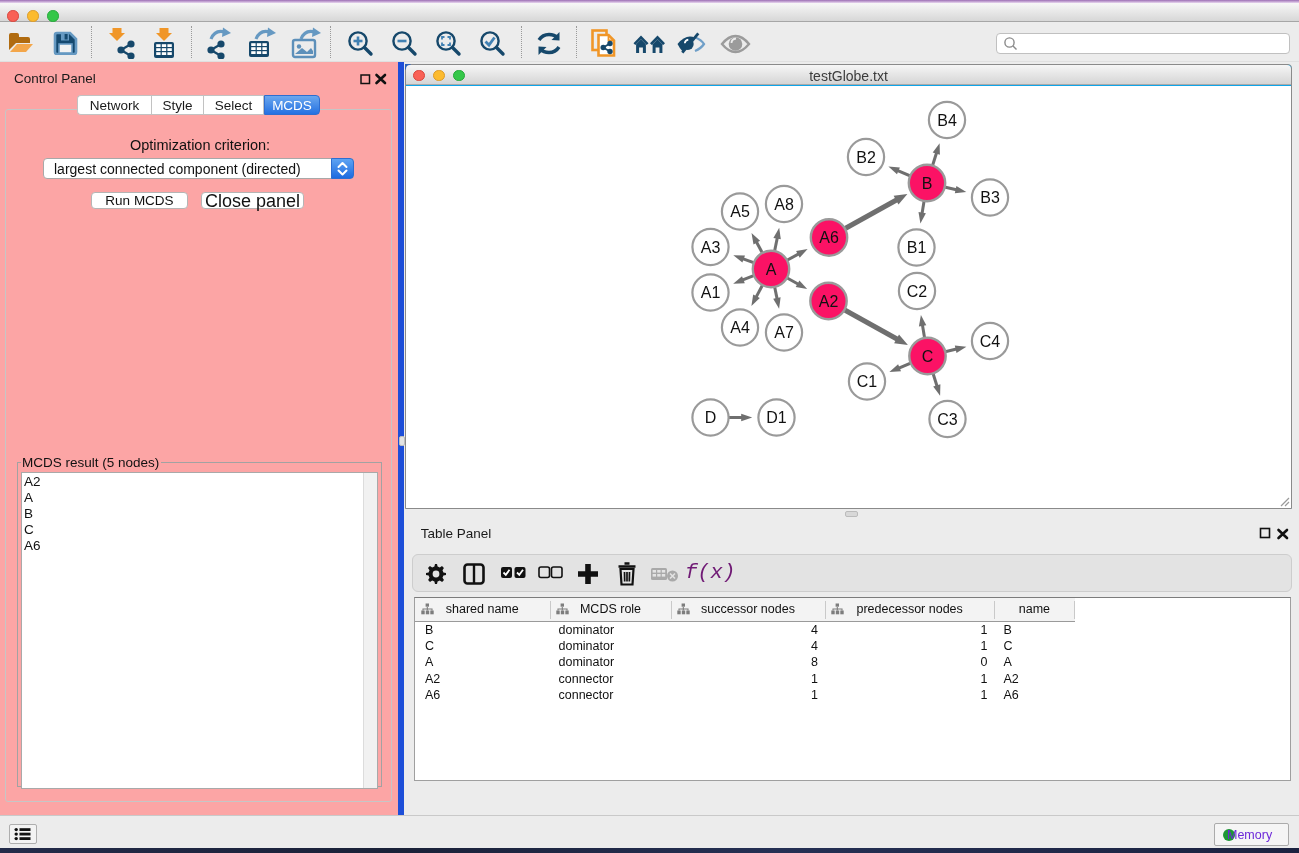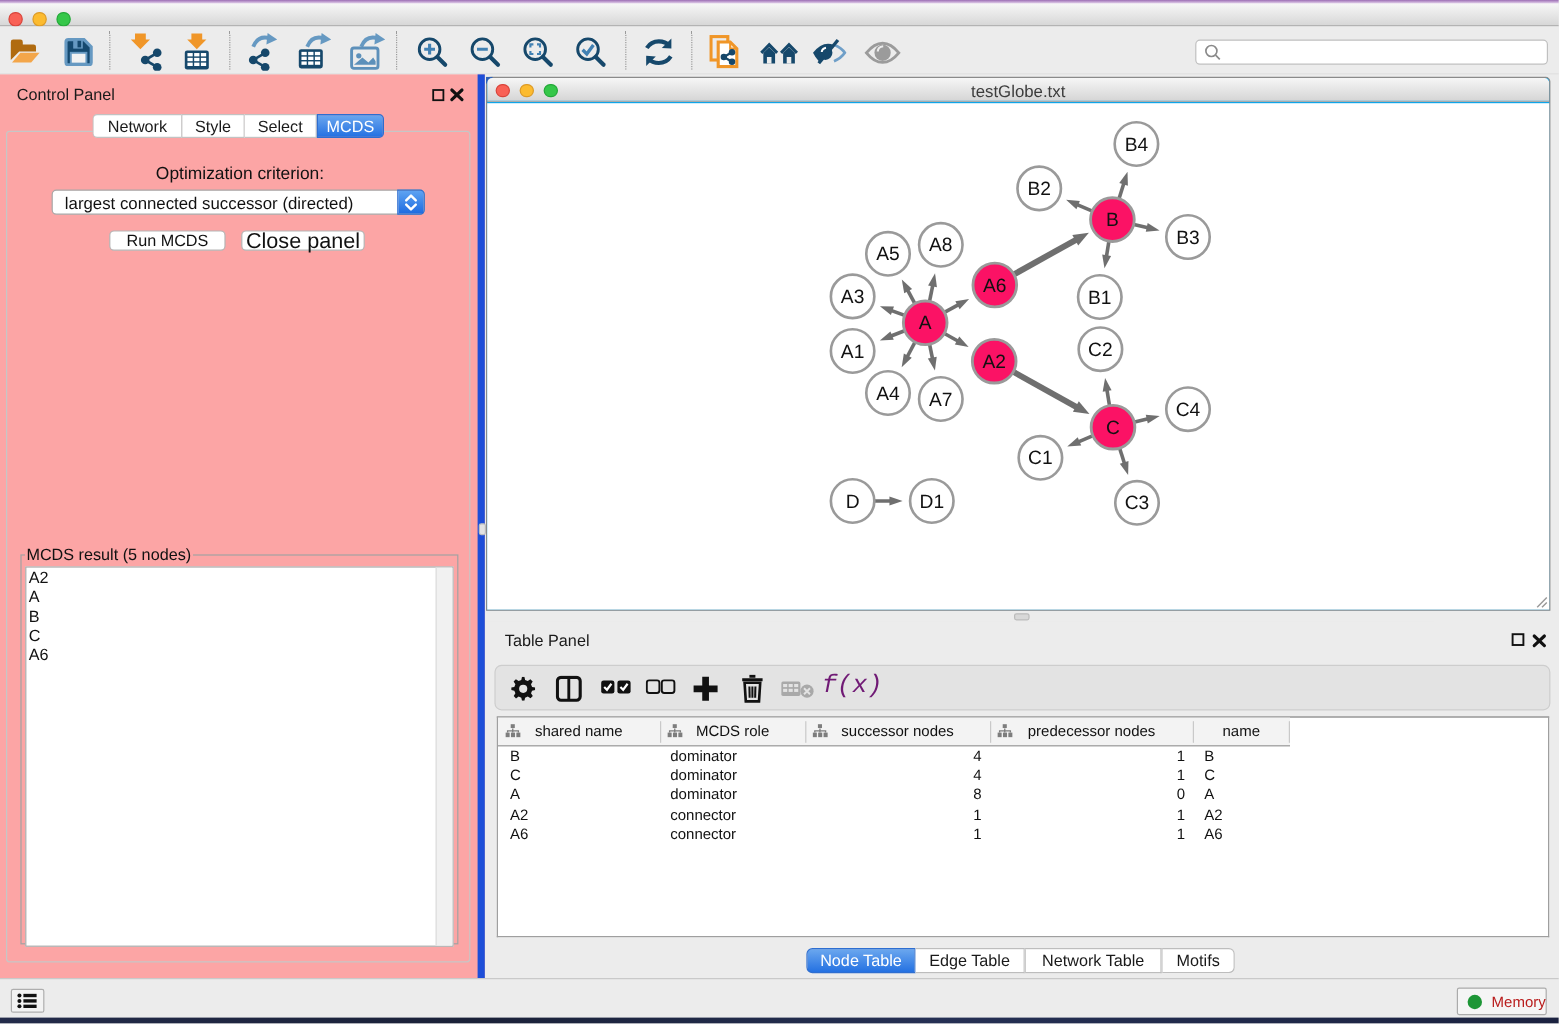--- a/index.html
+++ b/index.html
@@ -178,21 +178,21 @@
   <div class="abs" style="left:0;top:75px;width:400px;text-align:center;font-size:14.5px;color:#111">Optimization criterion:</div>
 
   <div class="abs" style="left:77px;top:33px;height:20px;display:flex;font-size:13.5px">
     <div style="width:74px;background:#fff;border:1px solid #c2c2c2;border-right:none;border-radius:4px 0 0 4px;text-align:center;line-height:19px;color:#1a1a1a">Network</div>
     <div style="width:53px;background:#fff;border:1px solid #c2c2c2;text-align:center;line-height:19px;color:#1a1a1a">Style</div>
     <div style="width:60px;background:#fff;border:1px solid #c2c2c2;border-left:none;text-align:center;line-height:19px;color:#1a1a1a">Select</div>
     <div style="width:56px;background:linear-gradient(#6ba7ee,#2471e2);border:1px solid #2e6ed0;border-radius:0 4px 4px 0;text-align:center;line-height:19px;color:#fff">MCDS</div>
   </div>
 
   <div class="abs" style="left:43px;top:96px;width:311px;height:21px;background:#fff;border:1px solid #a8a8a8;border-radius:4px">
-    <div class="abs" style="left:10px;top:1.5px;font-size:14px;color:#111">largest connected successor (directed)</div>
+    <div class="abs" style="left:10px;top:1.5px;font-size:14px;color:#111">largest connected component (directed)</div>
     <div class="abs" style="right:-1px;top:-1px;width:23px;height:21px;background:linear-gradient(#5ea3f2,#1e6be0);border-radius:0 4px 4px 0;border:1px solid #2e6ed0">
       <svg width="21" height="19">
           <path d="M6.5 8 L10.5 4 L14.5 8" fill="none" stroke="#fff" stroke-width="2" stroke-linecap="round" stroke-linejoin="round"></path>
           <path d="M6.5 11.5 L10.5 15.5 L14.5 11.5" fill="none" stroke="#fff" stroke-width="2" stroke-linecap="round" stroke-linejoin="round"></path>
         </svg>
     </div>
   </div>
 
   <div class="abs" style="left:91px;top:130px;width:97px;height:17px;background:#fff;border:1px solid #b5b5b5;border-radius:4px;text-align:center;font-size:13.5px;line-height:16px;color:#111">Run MCDS</div>
   <div class="abs" style="left:201px;top:130px;width:103px;height:17px;background:#fff;border:1px solid #b5b5b5;border-radius:4px;text-align:center;font-size:18px;line-height:16px;color:#111">Close panel</div>
@@ -443,38 +443,32 @@
       </div>
       <div class="abs" style="left:0;top:89.30000000000001px;width:876px;height:16.2px;font-size:12.5px;color:#111;line-height:16.2px">
         <div class="abs" style="left:10.5px">A6</div>
         <div class="abs" style="left:144px">connector</div>
         <div class="abs" style="left:256.5px;width:147px;text-align:right">1</div>
         <div class="abs" style="left:410.5px;width:162.5px;text-align:right">1</div>
         <div class="abs" style="left:589px">A6</div>
       </div>
   </div>
 
-  <div class="abs" style="left:267px;top:272px;height:21px;display:flex;font-size:13.5px">
-    <div style="width:91px;background:linear-gradient(#6ba7ee,#2471e2);border:1px solid #2e6ed0;border-radius:5px 0 0 5px;text-align:center;line-height:19px;color:#fff">Node Table</div>
-    <div style="width:91px;background:#fff;border:1px solid #bdbdbd;border-left:none;text-align:center;line-height:19px;color:#1a1a1a">Edge Table</div>
-    <div style="width:114px;background:#fff;border:1px solid #bdbdbd;border-left:1px solid #ccc;text-align:center;line-height:19px;color:#1a1a1a">Network Table</div>
-    <div style="width:61px;background:#fff;border:1px solid #bdbdbd;border-left:1px solid #ccc;border-radius:0 5px 5px 0;text-align:center;line-height:19px;color:#1a1a1a">Motifs</div>
-  </div>
 </div>
 
 <div class="abs" style="left:0;top:815px;width:1299px;height:33px;background:#ececec;border-top:1px solid #c9c9c9">
   <div class="abs" style="left:9px;top:8px;width:28px;height:20px;background:#f3f3f3;border:1px solid #aeaeae;border-radius:2px">
     <svg width="18" height="14" style="position:absolute;left:4px;top:2px">
       <circle cx="2.2" cy="2.6" r="1.7" fill="#111"></circle>
         <rect x="5.5" y="1.2" width="11" height="2.8" fill="#111"></rect>
       <circle cx="2.2" cy="7.1" r="1.7" fill="#111"></circle>
         <rect x="5.5" y="5.7" width="11" height="2.8" fill="#111"></rect>
       <circle cx="2.2" cy="11.6" r="1.7" fill="#111"></circle>
         <rect x="5.5" y="10.2" width="11" height="2.8" fill="#111"></rect>
     </svg>
   </div>
   <div class="abs" style="left:1214px;top:7px;width:74.5px;height:23px;background:#f5f5f5;border:1px solid #ababab;border-radius:2px">
     <div class="abs" style="left:7.5px;top:5px;width:12px;height:12px;border-radius:50%;background:#1d9636"></div>
-    <div class="abs" style="left:28px;top:4px;font-size:12.5px;color:#b91c1c">Memory</div>
+    <div class="abs" style="left:12px;top:4px;font-size:12.5px;color:#6d28d9">Memory</div>
   </div>
 </div>
 
 <div class="abs" style="left:0;top:848px;width:1299px;height:5px;background:linear-gradient(90deg,#232b4a,#1a2138 30%,#253054 60%,#1b2240)"></div>
 
 </body></html>

